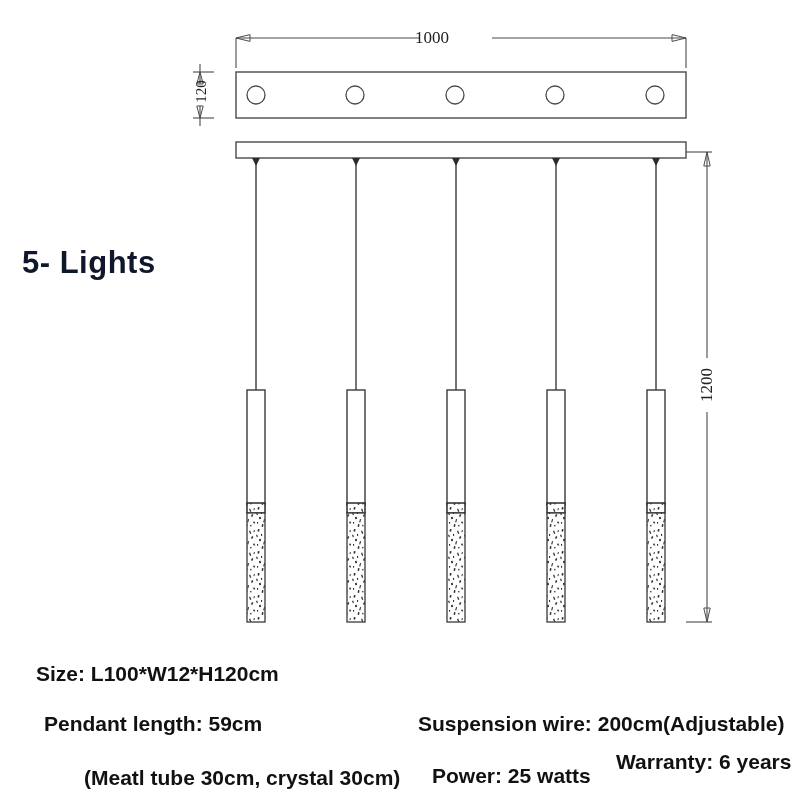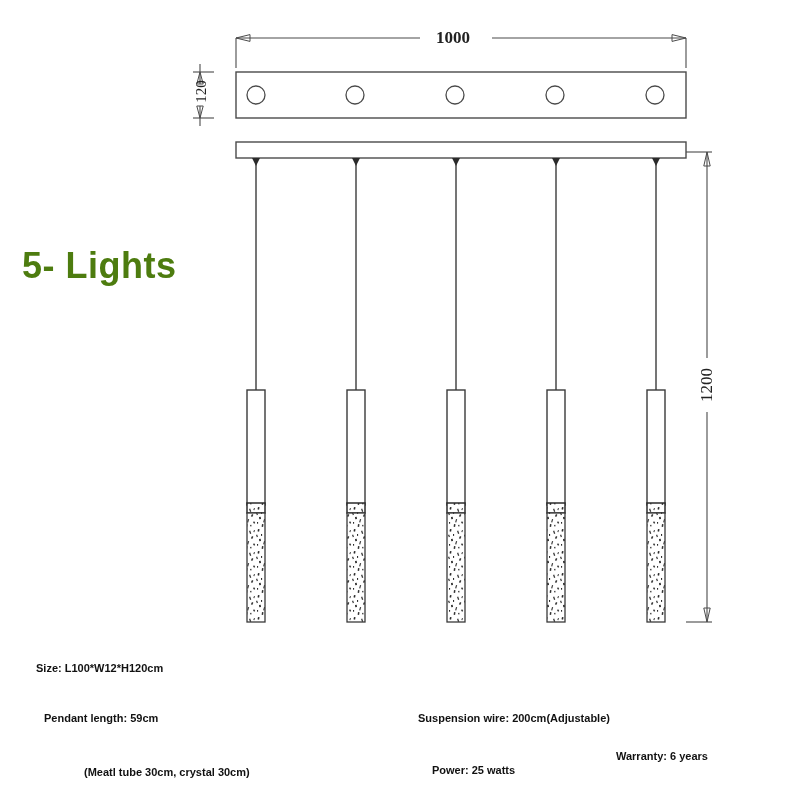--- a/index.html
+++ b/index.html
@@ -23,30 +23,30 @@
   #drawing {
     position: absolute;
     left: 0; top: 0;
     width: 800px;
     height: 800px;
   }
   .title-label {
     position: absolute;
     left: 22px;
     top: 245px;
-    font-size: 36px;
+    font-size: 31px;
     font-weight: 700;
-    color: #4d7c0f;
+    color: #0f172a;
     letter-spacing: 0.5px;
     font-family: "Liberation Sans", sans-serif;
     white-space: nowrap;
   }
   .spec-text {
     position: absolute;
-    font-size: 11px;
+    font-size: 21px;
     font-weight: 700;
     color: #111111;
     white-space: nowrap;
     font-family: "Liberation Sans", sans-serif;
   }
   .dim-text {
     position: absolute;
     font-family: "Liberation Serif", serif;
     font-size: 17px;
     color: #222222;
@@ -171,21 +171,21 @@
       <line x1="686" y1="622" x2="712" y2="622" stroke="#4a4a4a" stroke-width="1.1"></line>
       <line x1="707" y1="152" x2="707" y2="358" stroke="#4a4a4a" stroke-width="1.1"></line>
       <line x1="707" y1="412" x2="707" y2="622" stroke="#4a4a4a" stroke-width="1.1"></line>
       <polygon points="707,152 703.8,166 710.2,166" fill="none" stroke="#4a4a4a" stroke-width="1"></polygon>
       <polygon points="707,622 703.8,608 710.2,608" fill="none" stroke="#4a4a4a" stroke-width="1"></polygon>
     </g>
   </svg>
 
   <div class="title-label">5- Lights</div>
 
-  <div class="dim-text" style="left:436px; top:28px;font-weight:bold;">1000</div>
+  <div class="dim-text" style="left:415px; top:28px;">1000</div>
   <div class="dim-text vertical small" style="left:178px; top:83px; width:46px; text-align:center;">120</div>
   <div class="dim-text vertical" style="left:678px; top:375px; width:58px; text-align:center;">1200</div>
 
   <div class="spec-text" style="left:36px; top:662px;">Size: L100*W12*H120cm</div>
   <div class="spec-text" style="left:36px; top:712px;margin-left:8px;">Pendant length: 59cm</div>
   <div class="spec-text" style="left:84px; top:750px;margin-top:16px;">(Meatl tube 30cm, crystal 30cm)</div>
 
   <div class="spec-text" style="left:418px; top:712px;">Suspension wire: 200cm(Adjustable)</div>
   <div class="spec-text" style="left:432px; top:750px;margin-top:14px;">Power: 25 watts</div>
   <div class="spec-text" style="left:616px; top:750px;">Warranty: 6 years</div>

